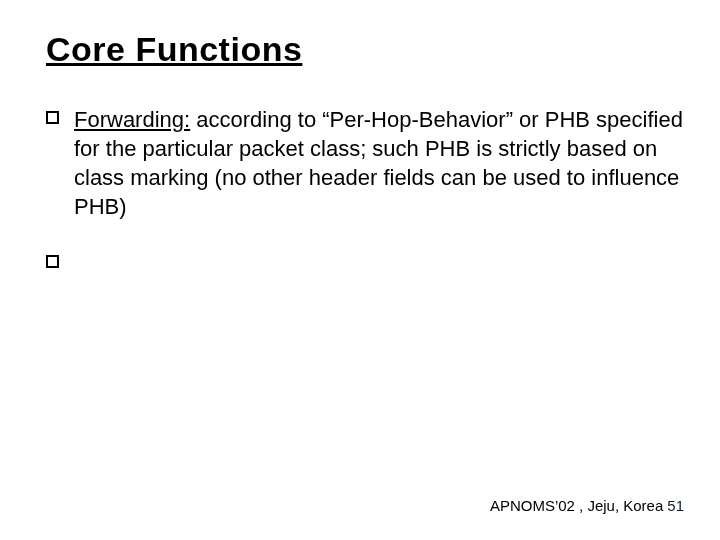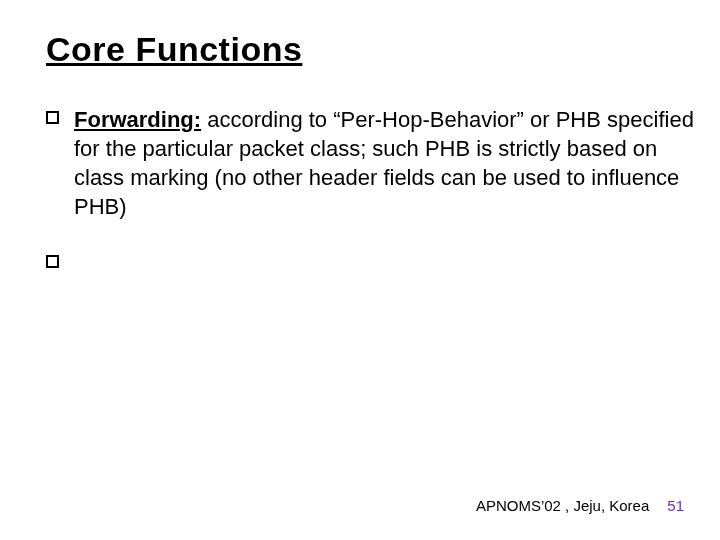--- a/index.html
+++ b/index.html
@@ -2,24 +2,24 @@
 <html><head>
 <meta charset="utf-8">
 <style>
   * { margin: 0; padding: 0; box-sizing: border-box; }
   html, body { width: 720px; height: 540px; background: #fff; font-family: "Comic Sans MS", "Comic Sans", cursive, sans-serif; color: #000; }
   .slide { position: relative; width: 720px; height: 540px; padding: 30px 24px 30px 46px; }
   .title { font-size: 34px; font-weight: 700; text-decoration: underline; margin-bottom: 36px; letter-spacing: 0.5px; }
   .bullets { list-style: none; }
   .bullets > li { position: relative; padding-left: 28px; font-size: 22px; line-height: 1.32; margin-bottom: 28px; }
   .bullet-box { position: absolute; left: 0; top: 6px; width: 13px; height: 13px; border: 2px solid #000; background: #fff; }
-  .lead { font-weight: 700; text-decoration: underline; }
-  .footer { position: absolute; right: 36px; bottom: 26px; font-size: 15px; display: flex; align-items: baseline; gap: 18px; }
+  .lead { font-weight: 400; text-decoration: underline; }
+  .footer { position: absolute; right: 36px; bottom: 26px; font-size: 15px; display: flex; align-items: baseline; gap: 4px; }
   .footer .loc { white-space: nowrap; }
-  .footer .num { color: #6d28d9; margin-top: 43px; }
+  .footer .num { color: #0f172a; margin-top: 43px; }
 </style>
 </head>
 <body>
 
 <div class="slide">
   <h1 class="title">Core Functions</h1>
 
   <ul class="bullets">
     <li>
       <span class="bullet-box"></span>

